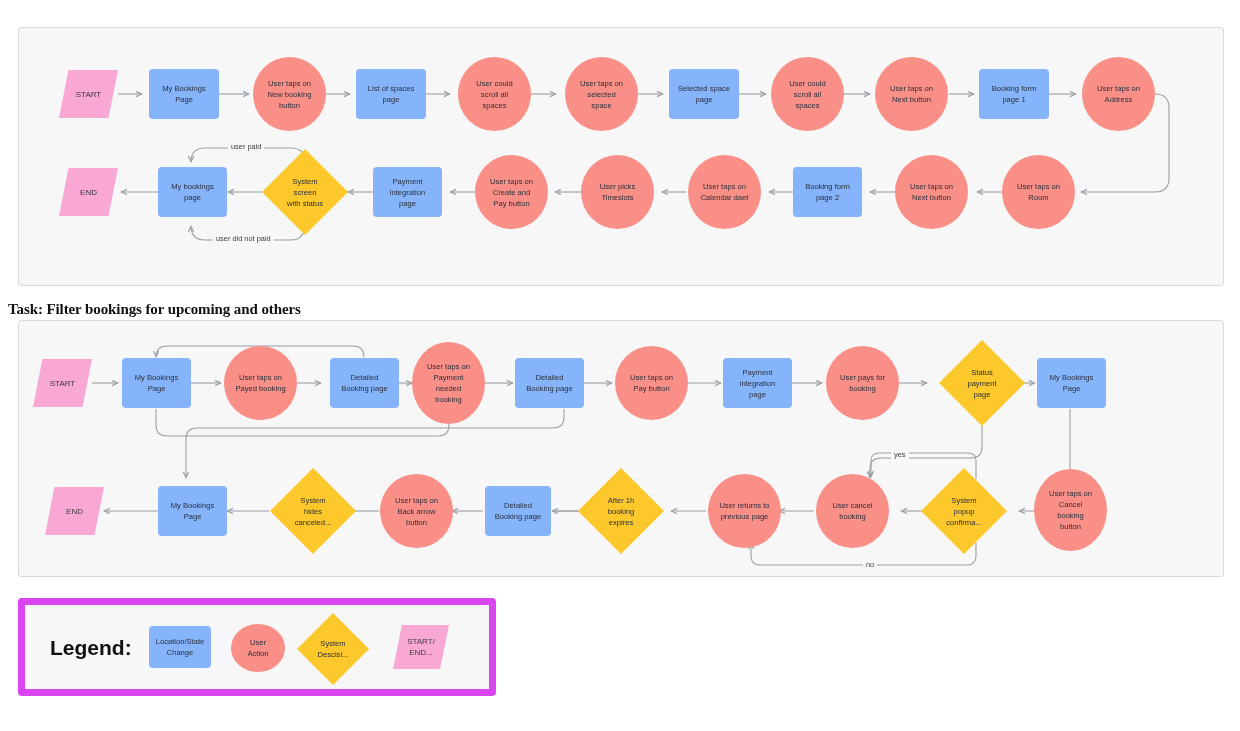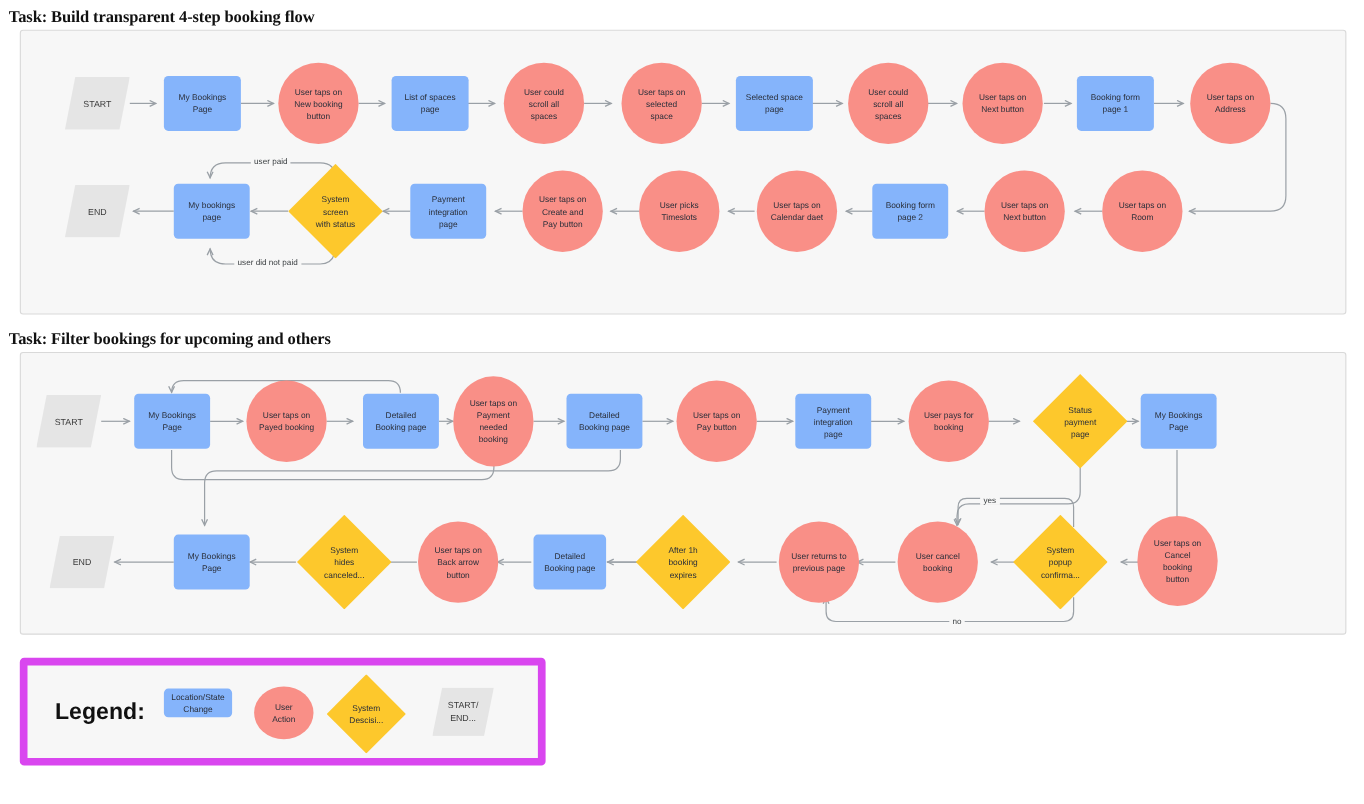--- a/index.html
+++ b/index.html
@@ -47,21 +47,21 @@
   }
   .n-ellipse{
     background:#f98f87;
     border-radius:50%;
   }
   .n-diamond{
     background:#fdc82c;
     clip-path:polygon(50% 0%,100% 50%,50% 100%,0% 50%);
   }
   .n-term{
-    background:#e5e5e5;
+    background:#f9a8d4;
     clip-path:polygon(16% 0%,100% 0%,84% 100%,0% 100%);
     font-size:8px;
     color:#3a3a3a;
   }
 
   .edge-layer{position:absolute;left:0;top:0;width:100%;height:100%;z-index:1;overflow:visible;}
   .edge-layer path{fill:none;stroke:#9aa0a6;stroke-width:1.1px;}
   .edge-layer polygon,.edge-layer polyline{fill:none;stroke:#9aa0a6;stroke-width:1.1px;}
 
   .elabel{
@@ -87,21 +87,20 @@
     font-size:21px;
     color:#111;
     font-family:"Liberation Sans", sans-serif;
   }
 </style>
 </head>
 <body>
 
 <div class="page">
 
-  <div class="section-title" style="left:8px;top:8px;">Task: Build transparent 4-step booking flow</div>
 
   <div class="canvas" style="left:18px;top:27px;width:1204px;height:257px;">
 
     <svg class="edge-layer" viewBox="0 0 1204 257">
       <defs>
         <marker id="ah" markerWidth="8" markerHeight="8" refX="6.4" refY="3" orient="auto">
           <polyline points="1,0.6 6,3 1,5.4" fill="none" stroke="#9aa0a6" stroke-width="1.1"></polyline>
         </marker>
       </defs>
 
@@ -311,21 +310,21 @@
         <span>END</span>
       </div>
 
     <div class="elabel" style="left:872px;top:129px;">yes</div>
     <div class="elabel" style="left:820px;top:239px;margin-left:24px;">no</div>
   </div>
 
   <div class="legend-box" style="left:18px;top:598px;width:464px;height:84px;">
     <div class="legend-word" style="left:25px;top:31px;">Legend:</div>
 
-    <div class="node n-rect" style="left:124px;top:21px;width:62px;height:26px;">
+    <div class="node n-rect" style="left:124px;top:21px;width:62px;height:42px;">
         <span>Location/State<br>Change</span>
       </div>
     <div class="node n-ellipse" style="left:206px;top:19px;width:54px;height:48px;text-align:center;">
         <span>User<br>Action</span>
       </div>
     <div class="node n-diamond" style="left:272px;top:8px;width:72px;height:72px;">
         <span>System<br>Descisi...</span>
       </div>
     <div class="node n-term" style="left:368px;top:20px;width:56px;height:44px;">
         <span>START/<br>END...</span>

